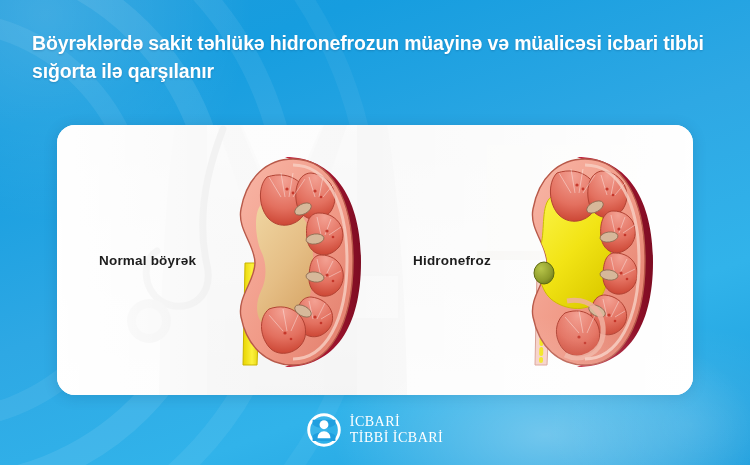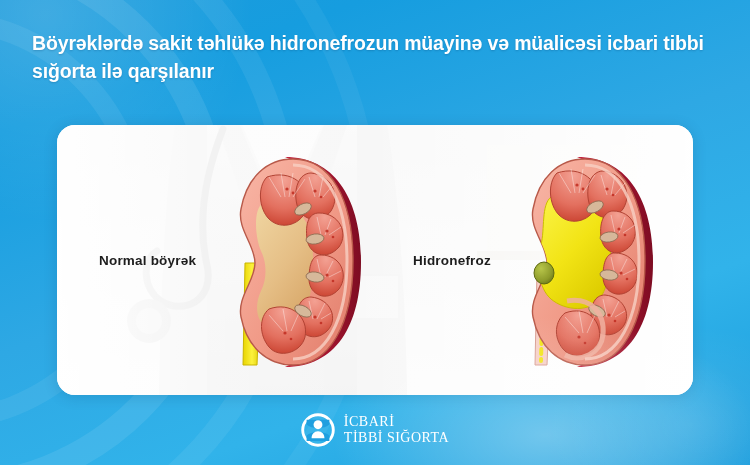--- a/index.html
+++ b/index.html
@@ -349,17 +349,17 @@
   <div class="logo">
     <svg class="logo-mark" viewBox="0 0 40 40">
       <circle cx="20" cy="20" r="18" fill="none" stroke="#ffffff" stroke-width="3.4"></circle>
       <path d="M6.6 13.5 C 12 19 28 19 33.4 13.5 L 33.4 8 L 6.6 8 Z" fill="#1f9fdf"></path>
       <path d="M6.6 26.5 C 12 21 28 21 33.4 26.5 L 33.4 33 L 6.6 33 Z" fill="#1f9fdf"></path>
       <circle cx="20" cy="13.8" r="5.2" fill="#ffffff"></circle>
       <path d="M20 21.4 C 24.6 21.4 27.6 25 27.6 29.8 L 12.4 29.8 C 12.4 25 15.4 21.4 20 21.4 Z" fill="#ffffff"></path>
     </svg>
     <div class="logo-text">
       <div>İCBARİ</div>
-      <div>TİBBİ SIĞORTA</div>
+      <div>TİBBİ İCBARİ</div>
     </div>
   </div>
 
 </div>
 
 </body></html>

